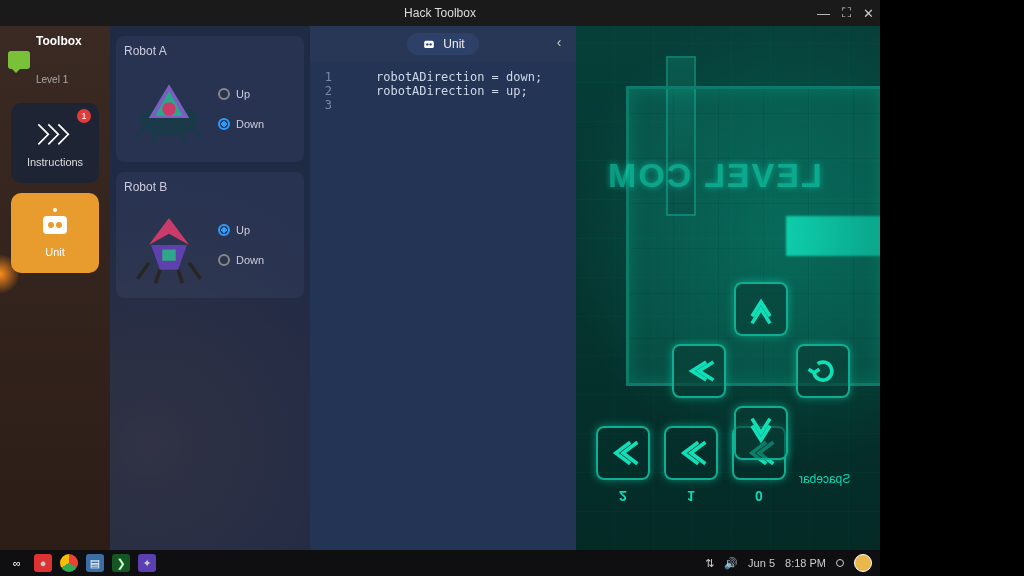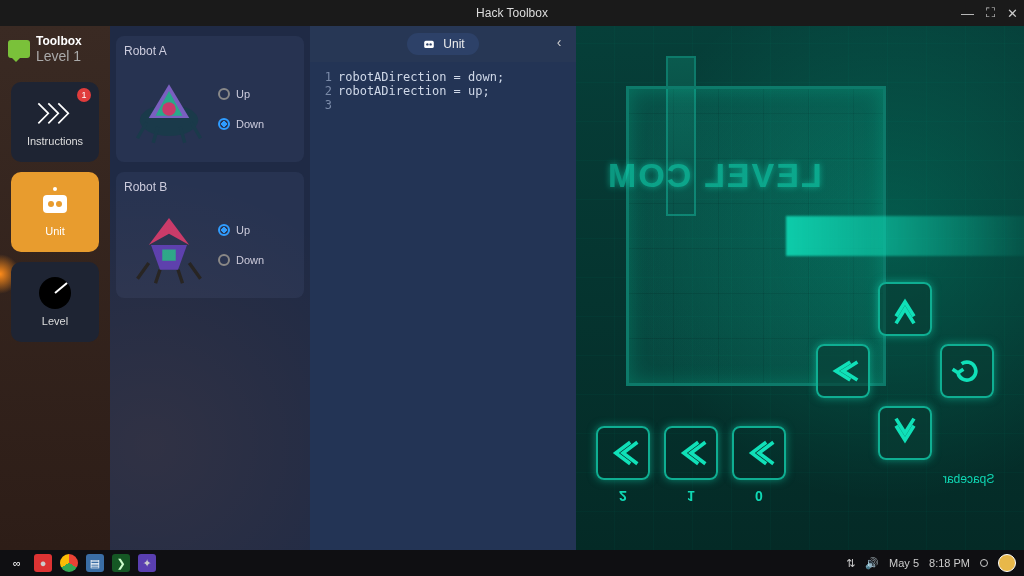--- a/index.html
+++ b/index.html
@@ -1,33 +1,33 @@
 <!DOCTYPE html>
 <html><head>
 <meta charset="utf-8">
 <style>
   * { box-sizing: border-box; margin: 0; padding: 0; }
   html, body { width: 1024px; height: 576px; overflow: hidden; font-family: sans-serif; background: #000; color: #ddd; }
-  .screen { position: relative; width: 1024px; height: 576px; background: #000; }
+  .screen { position: relative; width: 880px; height: 576px; background: #000; }
 
   
   .titlebar { height: 26px; background: #1a1a1a; display: flex; align-items: center; justify-content: center; position: relative; font-size: 12px; color: #ddd; }
   .titlebar .controls { position: absolute; right: 6px; top: 0; height: 26px; display: flex; align-items: center; gap: 12px; color: #ccc; }
   .titlebar .controls span { cursor: pointer; font-size: 13px; }
 
   
   .workspace { position: relative; height: 524px; display: flex; }
 
   
   .sidebar { width: 110px; background: linear-gradient(#3a2a23,#2d1d17); padding: 6px 4px; display: flex; flex-direction: column; align-items: center; }
   .app-header { width: 100%; display: flex; align-items: center; gap: 6px; padding: 2px 4px 8px 4px; }
   .app-icon { width: 22px; height: 18px; background: #7ac13a; border-radius: 3px; position: relative; }
   .app-icon::after { content:""; position:absolute; bottom:-4px; left:3px; width:0;height:0;border-left:5px solid transparent;border-right:5px solid transparent;border-top:5px solid #7ac13a; }
   .app-title { font-size: 12px; font-weight: bold; color:#fff; }
-  .app-sub { font-size: 14px; color: #aaa; }
+  .app-sub { font-size: 10px; color: #aaa; margin-top: 26px; }
   .nav-tile { width: 88px; height: 80px; background: #1e2433; border-radius: 10px; margin-top: 10px; display: flex; flex-direction: column; align-items: center; justify-content: center; color:#ddd; font-size: 11px; gap:6px; cursor:pointer; position: relative; }
   .nav-tile.active { background: #e89c2e; color:#fff; }
   .nav-tile .badge { position:absolute; top:6px; right:8px; width:14px;height:14px;background:#e03c3c;border-radius:50%;color:#fff;font-size:9px;display:flex;align-items:center;justify-content:center; }
   .nav-icon { width:40px; height:32px; display:flex; align-items:center; justify-content:center; }
   .orange-glow { position:absolute; left:-20px; top:228px; width:40px; height:40px; border-radius:50%; background: radial-gradient(circle,#ff8c1a 0%,rgba(255,140,26,0) 70%); }
 
   
   .config { width: 200px; background: #1f2a45; padding: 10px 6px; display:flex; flex-direction:column; gap:10px; position:relative; }
   .config::before { content:""; position:absolute; inset:0; background: radial-gradient(circle at 20% 80%, rgba(255,140,60,0.08), transparent 60%); pointer-events:none; }
   .robot-card { background: rgba(40,52,82,0.9); border-radius: 8px; padding: 8px; }
@@ -39,21 +39,21 @@
   .radio .dot { width:12px; height:12px; border:2px solid #888; border-radius:50%; display:inline-block; }
   .radio.sel .dot { border-color:#2e9cff; background: radial-gradient(circle,#2e9cff 45%, transparent 50%); }
 
   
   .codecol { flex: 0 0 266px; background: #233455; display:flex; flex-direction:column; }
   .code-tab { height: 36px; display:flex; align-items:center; justify-content:center; gap:8px; background: rgba(40,55,85,0.9); position:relative; }
   .code-tab .pill { background:#2d4168; border-radius: 16px; padding: 4px 14px; display:flex; align-items:center; gap:6px; font-size:12px; color:#eee;}
   .code-tab .collapse { position:absolute; right:8px; top:8px; width:18px; height:18px; color:#ccc; cursor:pointer; font-size:14px; text-align:center; }
   .code-area { flex:1; padding: 8px 6px; font-family: monospace; font-size: 12px; color:#cfd8e8; display:flex; }
   .gutter { width: 22px; text-align:right; color:#7a8aa8; padding-right:6px; }
-  .codelines { white-space:pre; }
+  .codelines { white-space:pre;margin-left:38px; }
 
   
   .game { flex:1; position:relative; background: #05423b; overflow:hidden; }
   .game-bg { position:absolute; inset:0; background:
     radial-gradient(circle at 70% 40%, rgba(0,255,200,0.18), transparent 60%),
     linear-gradient(#063f39,#042a26); }
   .circuit { position:absolute; inset:0; opacity:0.25; background:
     repeating-linear-gradient(0deg, transparent 0 38px, rgba(0,255,200,0.1) 38px 39px),
     repeating-linear-gradient(90deg, transparent 0 38px, rgba(0,255,200,0.1) 38px 39px); }
   .grid { position:absolute; left:50px; top:60px; width:260px; height:300px; border:3px solid #0d7a6a; background:
@@ -128,30 +128,20 @@
               <circle cx="16" cy="17" r="3" fill="#e89c2e"></circle>
               <circle cx="24" cy="17" r="3" fill="#e89c2e"></circle>
               <line x1="20" y1="2" x2="20" y2="8"></line>
               <circle cx="20" cy="2" r="2" fill="#fff"></circle>
             </svg>
         </div>
         <span>Unit</span>
       </div>
       <div class="orange-glow"></div>
 
-      <div class="nav-tile">
-        <div class="nav-icon">
-          <svg class="radar" viewBox="0 0 40 40">
-              <circle cx="20" cy="20" r="16"></circle>
-              <circle cx="20" cy="20" r="9"></circle>
-              <path d="M20 20 L32 10"></path>
-            </svg>
-        </div>
-        <span>Level</span>
-      </div>
     </div>
 
     <div class="config">
       <div class="robot-card">
         <h4>Robot A</h4>
         <div class="robot-body">
           <div class="robot-img">
             <svg viewBox="0 0 80 80">
                 <ellipse cx="40" cy="50" rx="26" ry="14" fill="#1a3a4a"></ellipse>
                 <path d="M40 18 L58 48 L22 48 Z" fill="#7a5fc0"></path>
@@ -289,20 +279,20 @@
       <span class="ico" style="background:#d33;">●</span>
       <span class="ico" style="background:conic-gradient(#ea4335 0 120deg,#34a853 120deg 240deg,#fbbc05 240deg 360deg);border-radius:50%"></span>
       <span class="ico" style="background:#3a6ea5;color:#fff">▤</span>
       <span class="ico" style="background:#155724;color:#cfc">❯</span>
       <span class="ico" style="background:#5a3fb0">✦</span>
     </div>
     <div class="spacer"></div>
     <div class="right">
       <span>⇅</span>
       <span>🔊</span>
-      <span>May 5</span>
+      <span>Jun 5</span>
       <span>8:18 PM</span>
       <span class="tray-dot"></span>
       <span class="avatar"></span>
     </div>
   </div>
 
 </div>
 
 </body></html>

